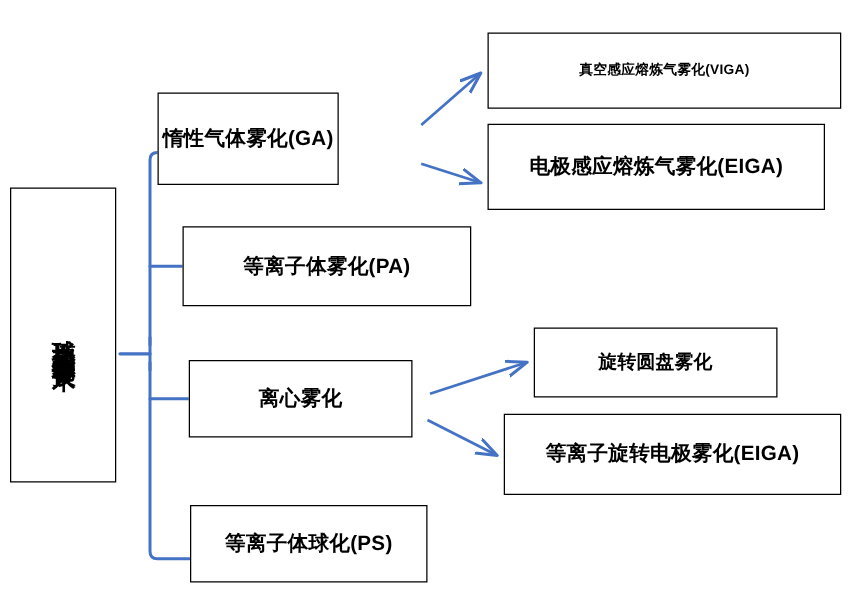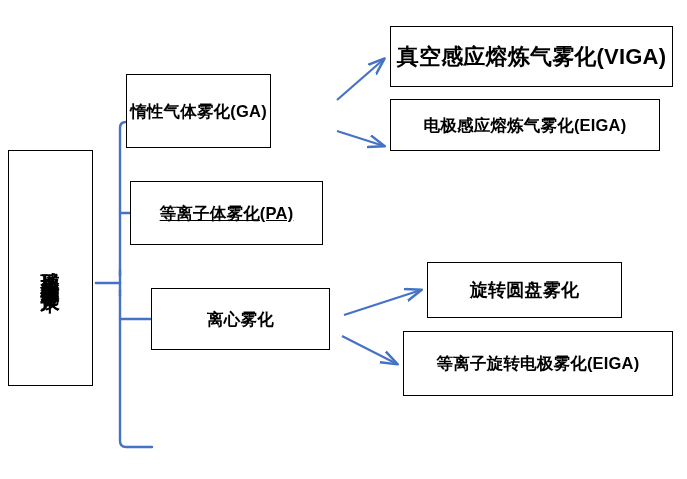--- a/index.html
+++ b/index.html
@@ -53,61 +53,60 @@
   }
   #node-ga {
     left: 110px;
     top: 74px;
     width: 145px;
     height: 74px;
     font-size: 16.5px;
     margin-left: 16px;
   }
   #node-pa {
-    left: 130px;
+    left: 146px;
     top: 181px;
-    width: 193px;
+    width: 231px;
     height: 64px;
     font-size: 16.5px;
-    text-decoration: underline;
   }
   #node-ca {
     left: 151px;
     top: 288px;
     width: 179px;
     height: 62px;
     font-size: 16.5px;
   }
   #node-ps {
     left: 152px;
     top: 404px;
     width: 190px;
     height: 62px;
     font-size: 16.5px;
   }
   #node-viga {
     left: 390px;
     top: 26px;
     width: 283px;
     height: 61px;
-    font-size: 22px;
+    font-size: 11px;
   }
   #node-eiga {
     left: 390px;
     top: 99px;
     width: 270px;
-    height: 52px;
+    height: 69px;
     font-size: 16.5px;
   }
   #node-disk {
     left: 427px;
     top: 262px;
     width: 195px;
     height: 56px;
-    font-size: 18px;
+    font-size: 15px;
   }
   #node-prep {
     left: 403px;
     top: 331px;
     width: 270px;
     height: 65px;
     font-size: 16.5px;
   }
   #connectors {
     position: absolute;
@@ -163,20 +162,23 @@
   </div>
 
   <div class="node" id="node-pa">
     <span class="label">等离子体雾化(PA)</span>
   </div>
 
   <div class="node" id="node-ca">
     <span class="label">离心雾化</span>
   </div>
 
+  <div class="node" id="node-ps">
+    <span class="label">等离子体球化(PS)</span>
+  </div>
 
   <div class="node" id="node-viga">
     <span class="label">真空感应熔炼气雾化(VIGA)</span>
   </div>
 
   <div class="node" id="node-eiga">
     <span class="label">电极感应熔炼气雾化(EIGA)</span>
   </div>
 
   <div class="node" id="node-disk">

